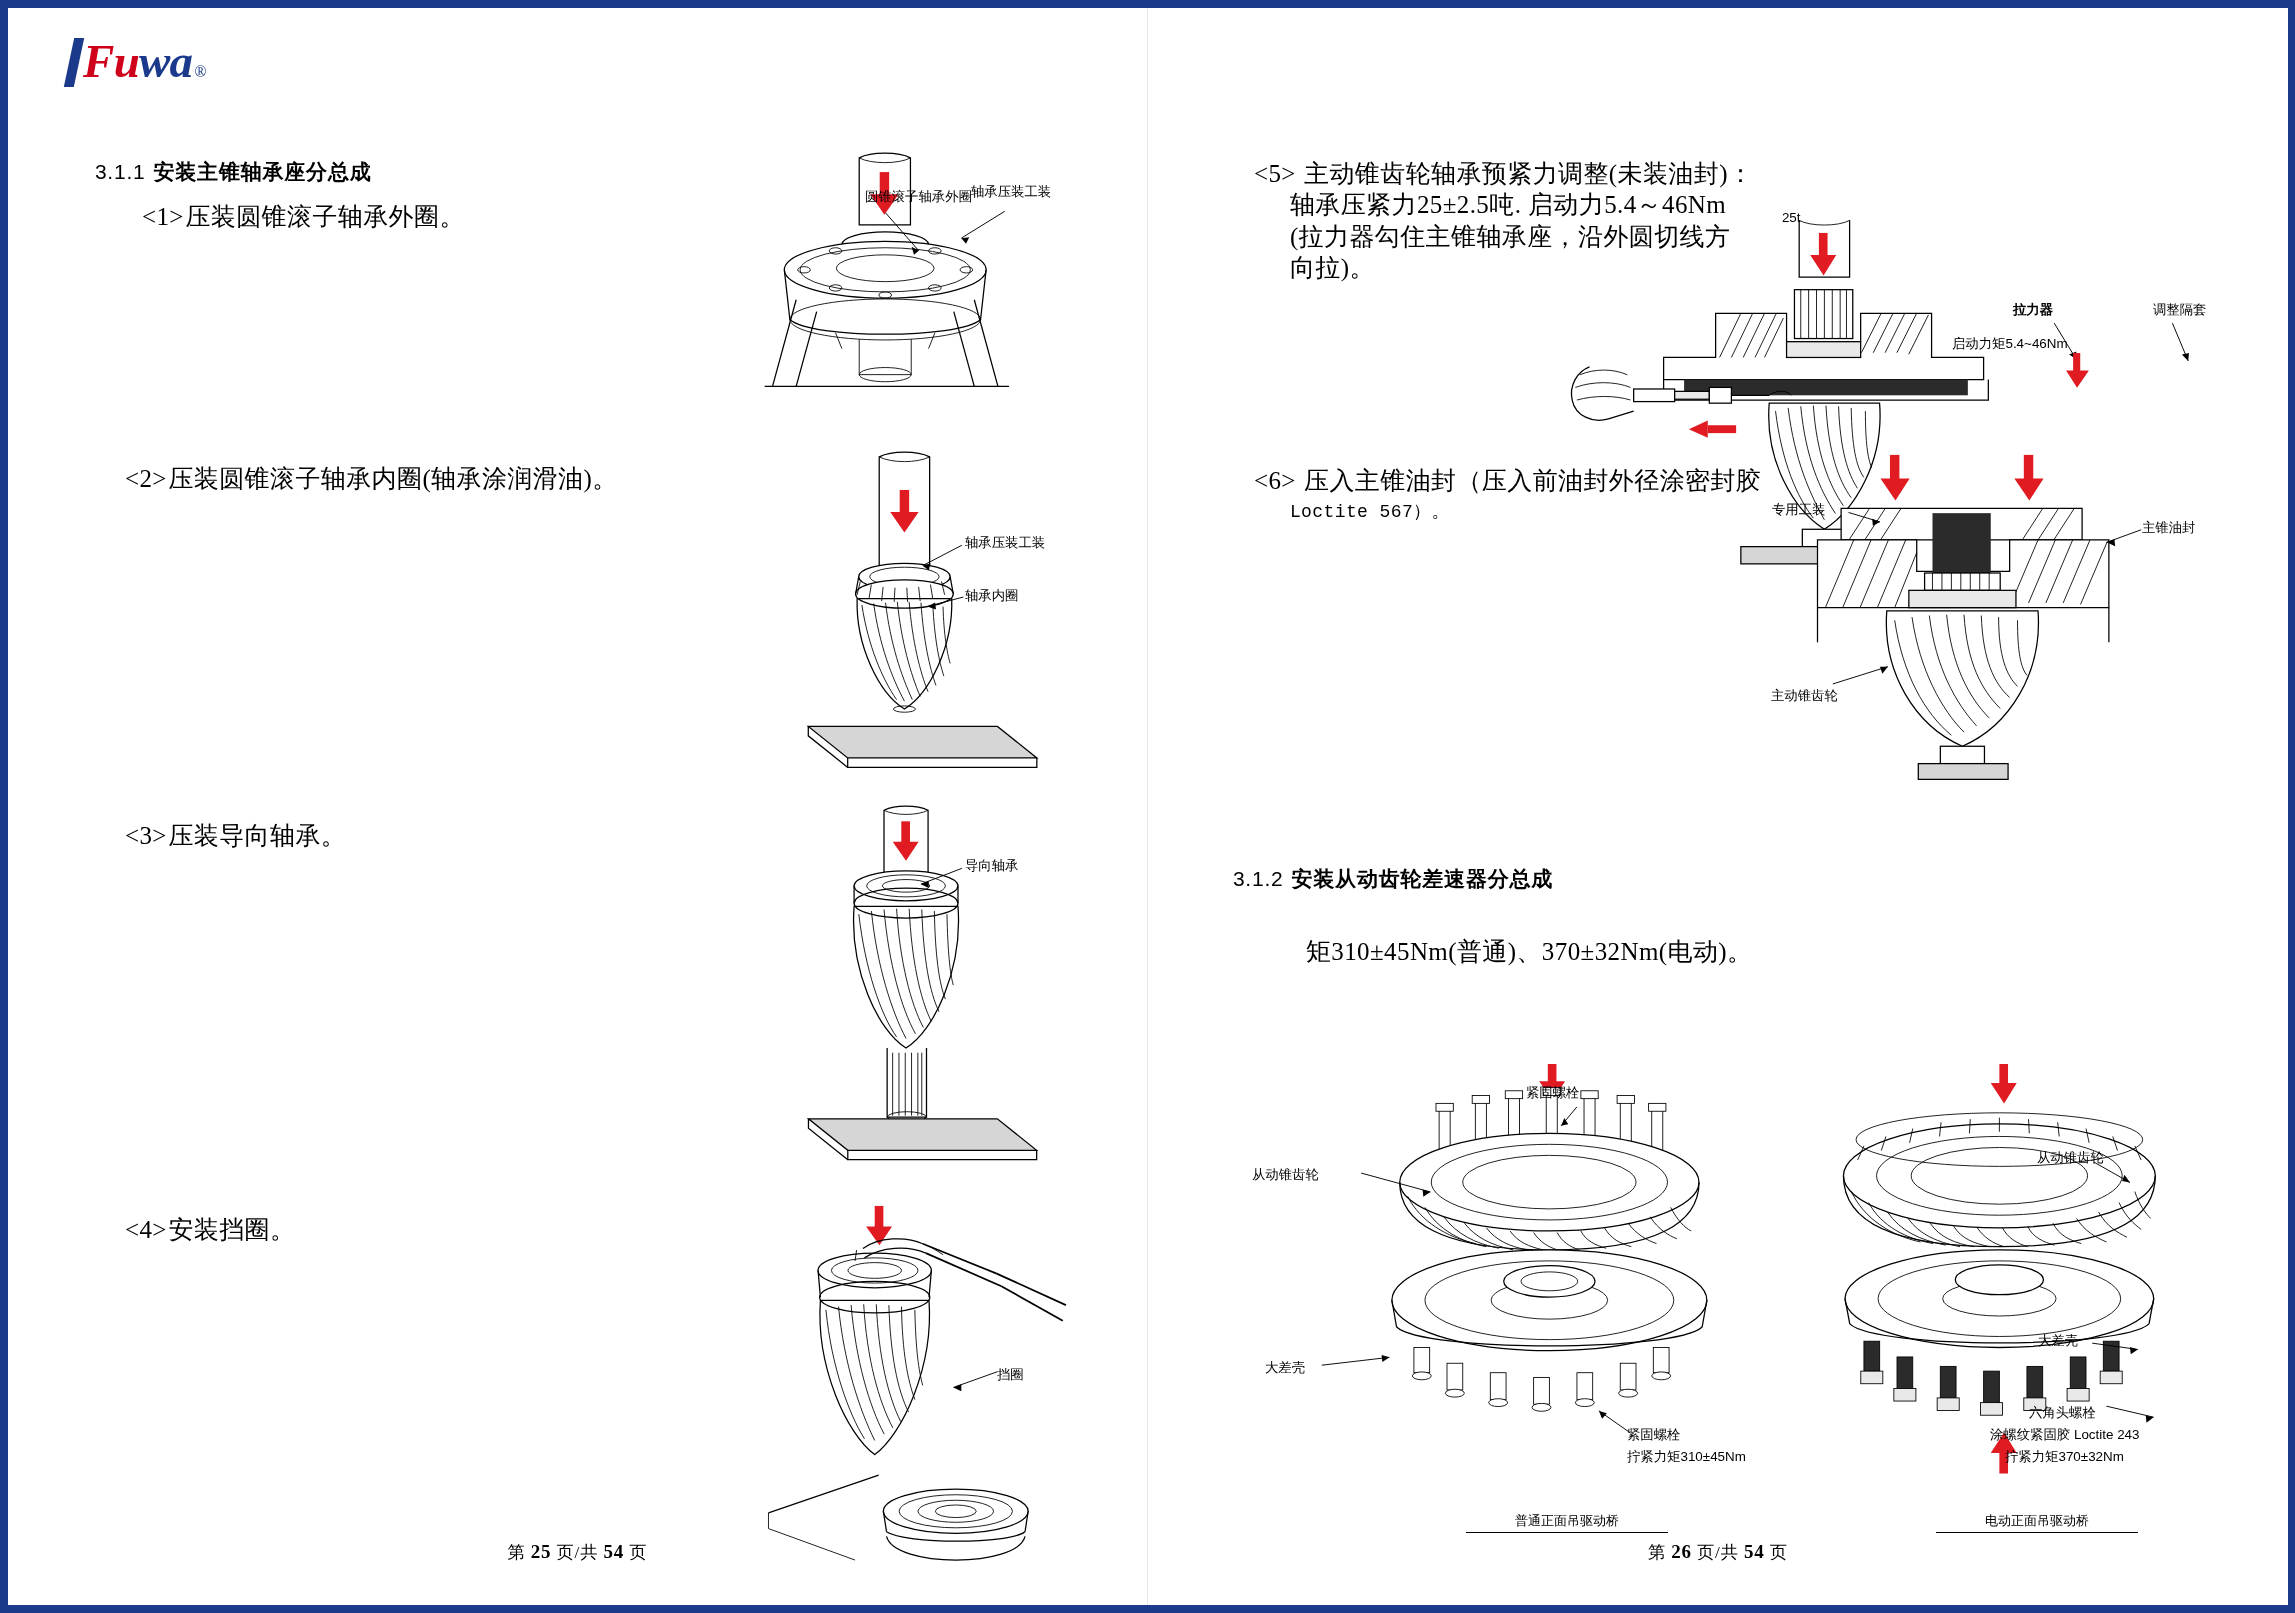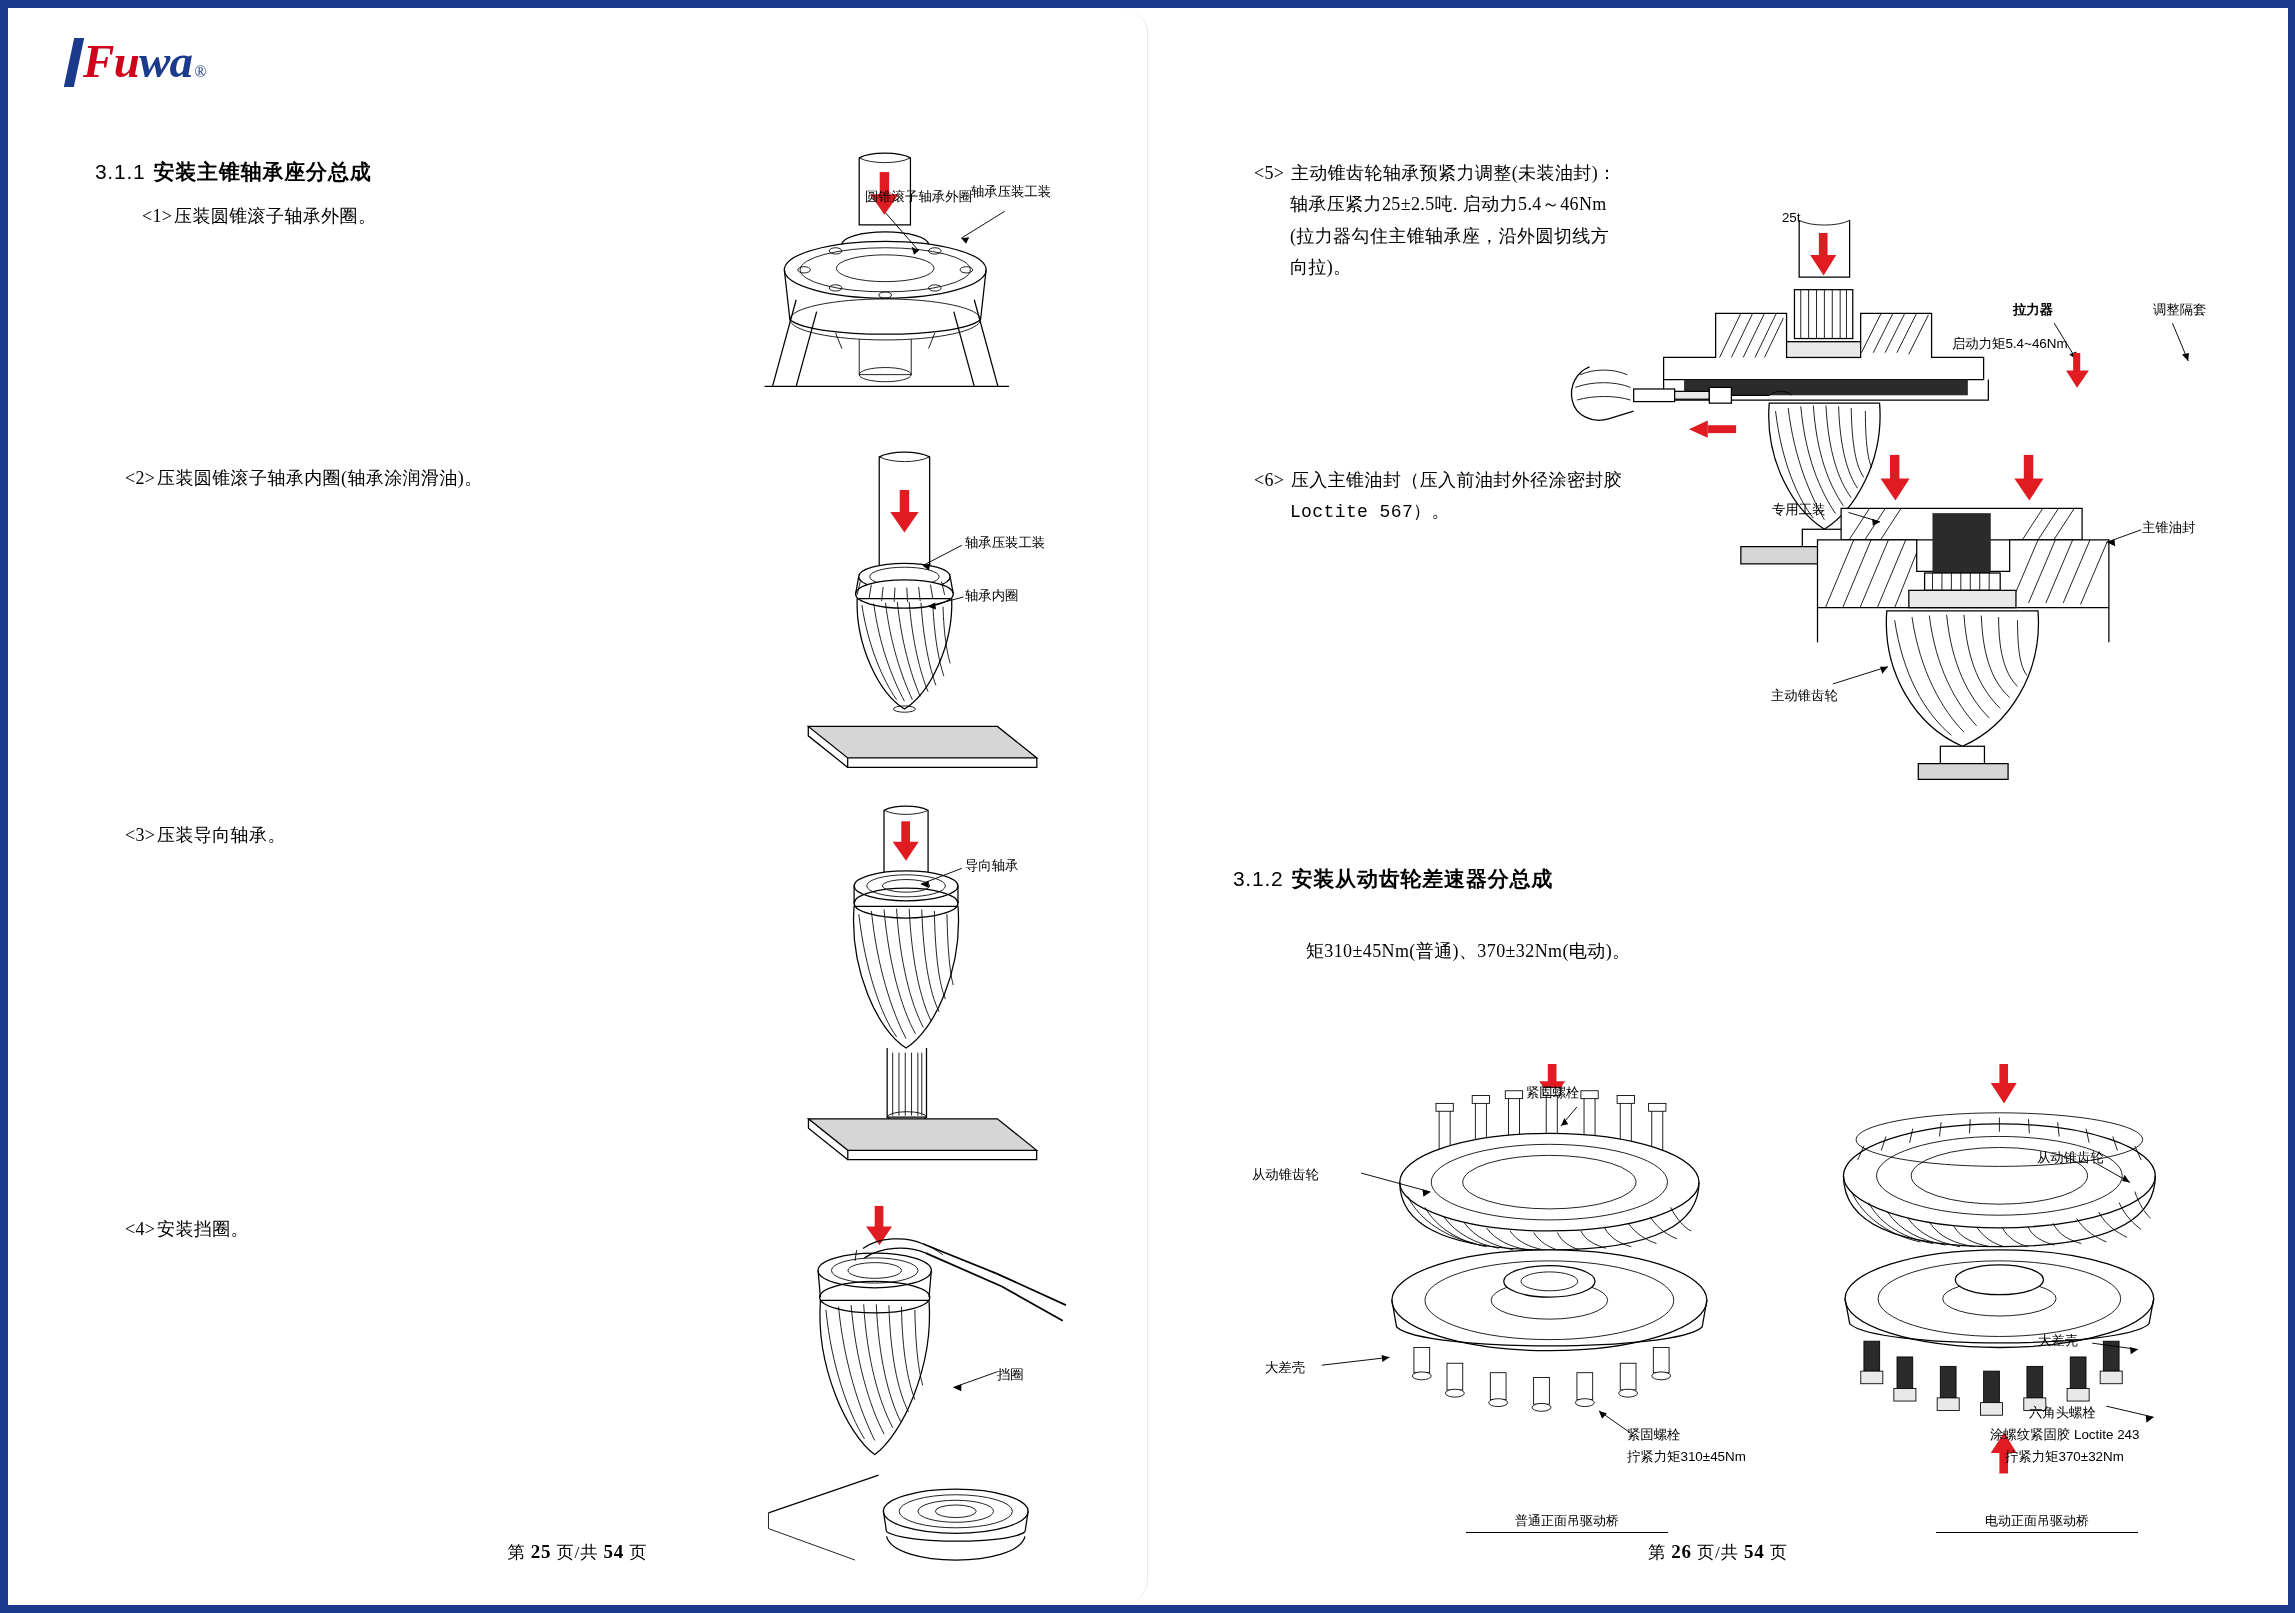--- a/index.html
+++ b/index.html
@@ -14,21 +14,21 @@
     width:2280px;height:1597px;
     display:flex;
     background:#fff;
   }
   .page{
     position:relative;
     width:1140px;height:1597px;
     background:#ffffff;
     box-sizing:border-box;
   }
-  .page.left{border-right:0.8px solid #e8e8e8;border-radius:26px;}
+  .page.left{border-right:0.8px solid #e8e8e8;}
 
   
   .logo{
     position:absolute;
     display:flex;align-items:flex-start;
   }
   .logo .bar{
     width:9.5px;height:49px;background:#1b3a8c;margin-right:4.7px;
     transform:skewX(-12deg);
   }
@@ -51,21 +51,21 @@
     position:absolute;
     font-family:"Liberation Sans", sans-serif;
     font-size:21px;
     letter-spacing:0.8px;
   }
   .h-sec b{font-family:"Liberation Sans", sans-serif;font-weight:bold;}
   .h-num{font-weight:normal;margin-right:7.9px;}
 
   .step{
     position:absolute;
-    font-size:18px;
+    font-size:25px;
     line-height:31.5px;
     letter-spacing:0.4px;
   }
   .step .tag{margin-right:1.6px;}
 
   
   .lbl{
     position:absolute;
     font-family:"Liberation Sans", sans-serif;
     font-size:13.4px;

